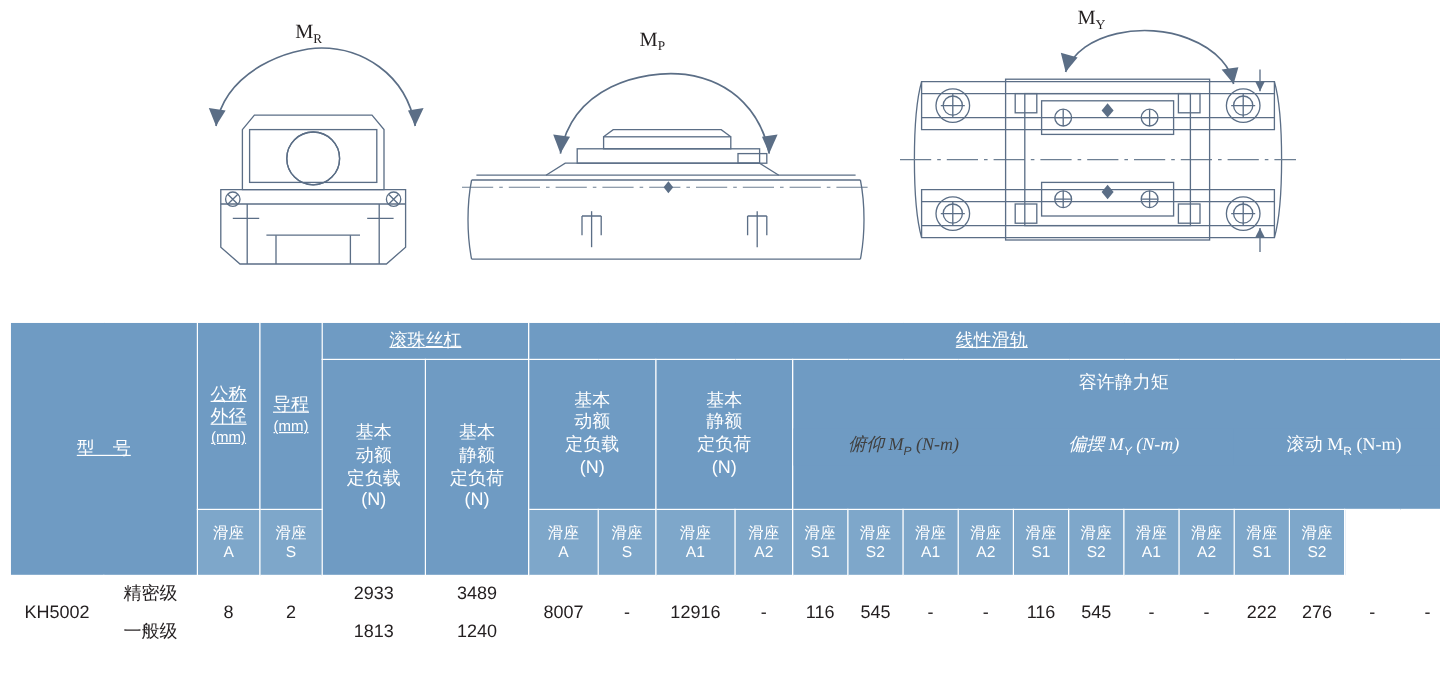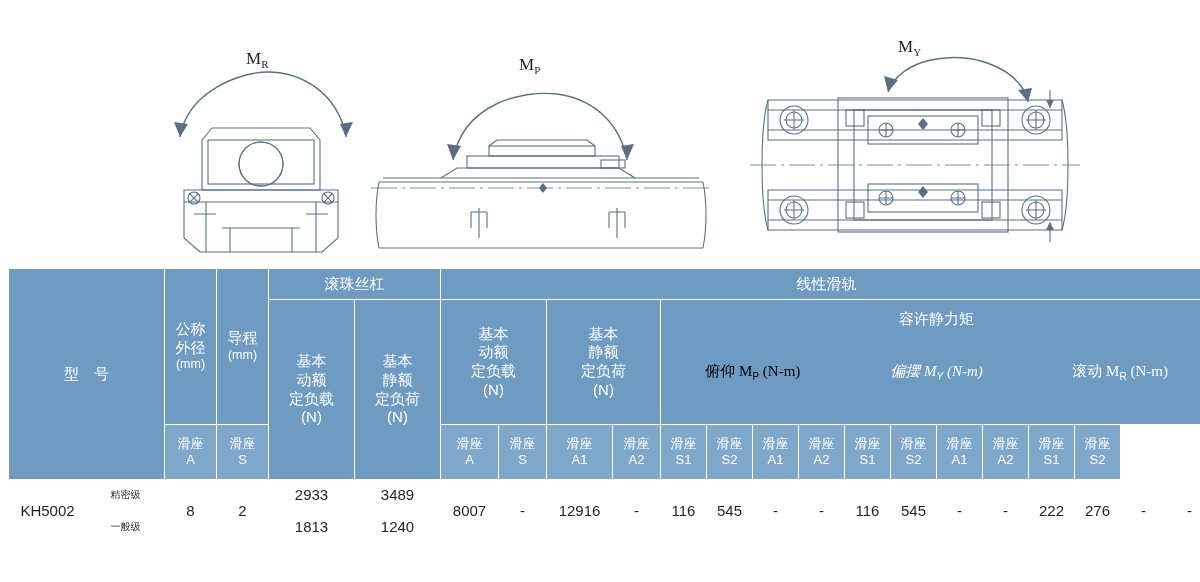--- a/index.html
+++ b/index.html
@@ -9,21 +9,20 @@
     font-family:"Liberation Sans","DejaVu Sans",sans-serif;
     color:#231f20;
     position:relative;
     overflow:hidden;
   }
   
   .diagrams{
     position:relative;
     height:262px;
     width:1200px;
-    margin-top:32px;
   }
   .diag{position:absolute;top:0;}
   .diag svg{display:block;}
   .mlabel{font-size:17px;font-family:"Liberation Serif","DejaVu Serif",serif;}
   .msub{font-size:11px;}
 
   
   .tbl-wrap{position:absolute;left:8px;top:268px;width:1184px;}
   table.spec{
     border-collapse:collapse;
@@ -45,27 +44,27 @@
   }
   thead th.hdr-dark{background:#6f9bc3;}
   thead th.hdr-pale{background:#7ea7ca;}
   tbody td{
     background:#ffffff;
     border:1px solid #c8d6e4;
     color:#231f20;
     height:31px;
   }
   tbody td.grade{
-    font-size:10px;
+    font-size:15px;
     padding:0 6px;
   }
   .nm{font-size:13px;}
   .unit{font-size:12.5px;}
   .sub{font-size:10px;vertical-align:sub;}
-  .h-row1 th{height:30px;}
+  .h-row1 th{height:30px;text-decoration:underline;}
   .h-row2 th{height:114px;}
   .h-row3 th{height:54px;}
   .mom{font-family:"Liberation Serif","DejaVu Serif",serif;font-size:15px;}
 </style>
 </head>
 <body>
 
 <div class="diagrams">
 
   <div class="diag" style="left:150px;top:10px;">
@@ -90,21 +89,21 @@
 
         <circle cx="44" cy="156" r="6"></circle>
         <path d="M39.8,151.8 L48.2,160.2 M48.2,151.8 L39.8,160.2"></path>
         <circle cx="178" cy="156" r="6"></circle>
         <path d="M173.8,151.8 L182.2,160.2 M182.2,151.8 L173.8,160.2"></path>
       </g>
       <text class="mlabel" x="96" y="22" fill="#231f20">M<tspan class="msub" dy="4">R</tspan></text>
     </svg>
   </div>
 
-  <div class="diag" style="left:371px;top:10px;">
+  <div class="diag" style="left:385px;top:10px;">
     <svg width="340" height="230" viewBox="0 0 340 230">
       <g fill="none" stroke="#5b6e86" stroke-width="1.1">
 
         <path d="M82,118 C92,62 150,48 186,52 C228,58 250,86 256,118" stroke="#5b6e86" stroke-width="1.4"></path>
         <polygon points="82,118 76,102 90,104" fill="#5b6e86" stroke="none"></polygon>
         <polygon points="256,118 250,104 263,102" fill="#5b6e86" stroke="none"></polygon>
 
         <path d="M0,146 L340,146" stroke="#6d7f93" stroke-width="0.9" stroke-dasharray="26,5,3,5"></path>
 
         <path d="M70,136 L86,126 L248,126 L264,136"></path>
@@ -253,21 +252,21 @@
         <div><span>基本</span></div>
         <div><span>静额</span></div>
         <div><span>定负荷</span></div>
         <div><span>(N)</span></div>
       </th>
       <th class="hdr-dark" colspan="12" style="vertical-align:top;padding-top:10px;">
         <div>容许静力矩</div>
         <table style="width:100%;border:none;margin-top:28px;border-collapse:collapse;">
           <tbody>
                 <tr>
-            <td style="border:none;width:33.33%;background:#6f9bc3;color:#000000;">
+            <td style="border:none;width:33.33%;background:#6f9bc3;color:#404040;font-style:italic;">
               <span class="mom">俯仰 M</span><span class="sub">P</span><span class="mom"> (N-m)</span>
             </td>
             <td style="border:none;width:33.33%;background:#6f9bc3;color:#fff;font-style:italic;">
               <span class="mom">偏摆 M</span><span class="sub">Y</span><span class="mom"> (N-m)</span>
             </td>
             <td style="border:none;width:33.33%;background:#6f9bc3;color:#fff;">
               <span class="mom">滚动 M</span><span class="sub">R</span><span class="mom"> (N-m)</span>
             </td>
           </tr>
         </tbody>

